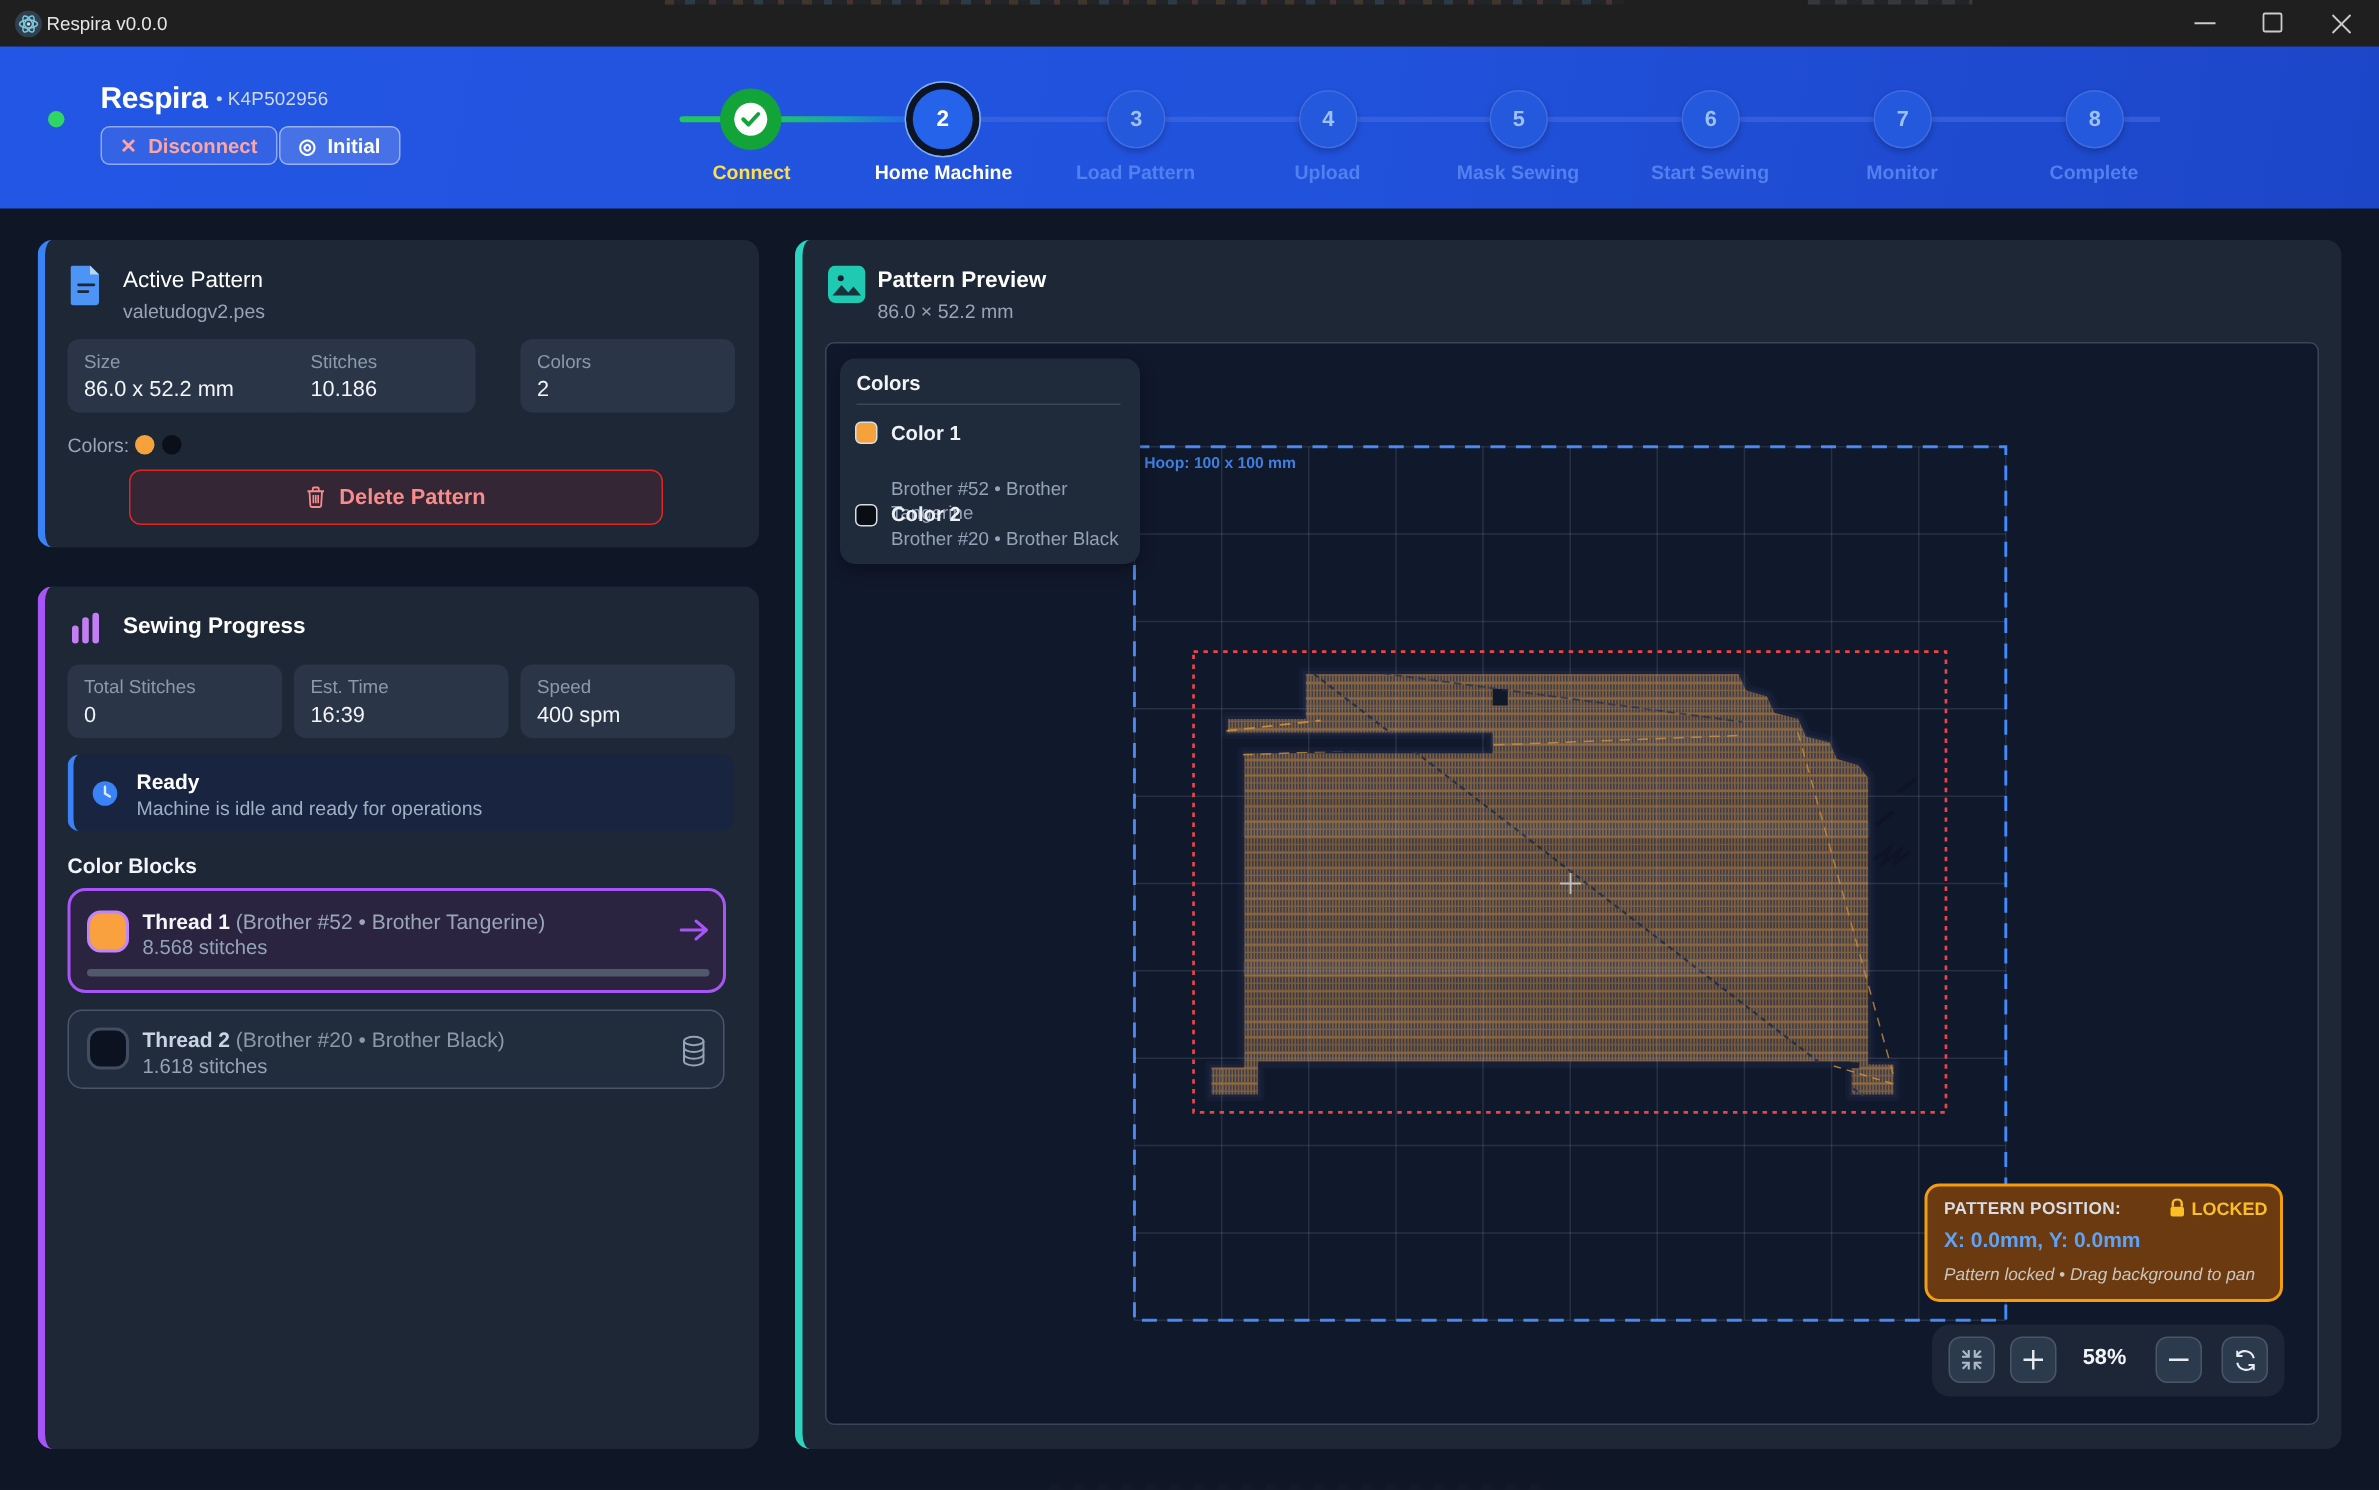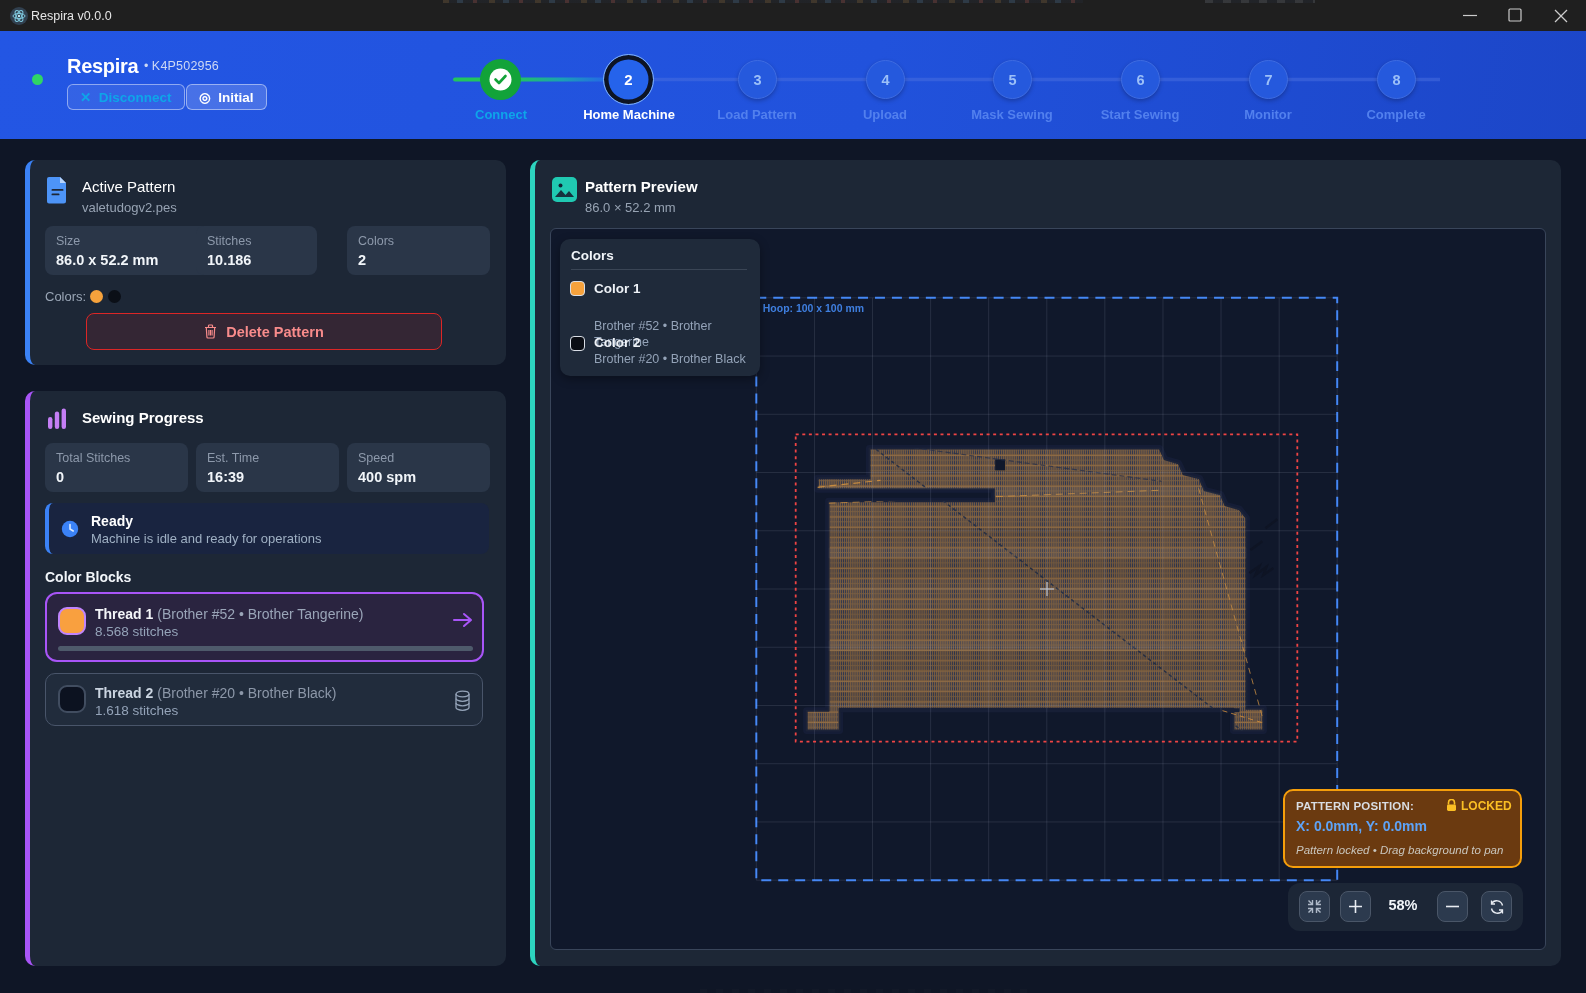--- a/index.html
+++ b/index.html
@@ -5,21 +5,21 @@
   * { margin:0; padding:0; box-sizing:border-box; }
   html,body { width:1586px; height:993px; overflow:hidden; background:#0f1626; font-family:"Liberation Sans",sans-serif; }
   .abs { position:absolute; }
   body { position:relative; }
   .titlebar { left:0; top:0; width:1586px; height:31px; background:#1f1f1f; }
   .tb-title { left:31px; top:9px; color:#e6e6e6; font-size:12.5px; }
   .header { left:0; top:31px; width:1586px; height:108px; background:linear-gradient(100deg,#2356e4 0%,#2152dc 55%,#1c46c8 100%); }
   .card { background:#1d2736; border-radius:10px; }
   .statbox { background:#2a3648; border-radius:8px; }
   .statlabel { color:#8d99ab; font-size:12.5px; }
-  .statval { color:#f1f5f9; font-size:14.5px; font-weight:bold; margin-top:4px; }
+  .statval { color:#f1f5f9; font-size:14.5px; font-weight:normal; margin-top:4px; }
 </style>
 </head>
 <body>
 
 <div class="abs titlebar"></div>
 <div class="abs" style="left:443px;top:0;width:640px;height:3px;background:repeating-linear-gradient(90deg,#5a4a36 0 6px,#23272e 6px 14px,#3a5066 14px 20px,#23272e 20px 30px,#6a4040 30px 34px,#23272e 34px 46px);opacity:.55;"></div>
 <div class="abs" style="left:1205px;top:0;width:110px;height:3px;background:repeating-linear-gradient(90deg,#45484d 0 8px,#23272e 8px 18px);opacity:.6;"></div>
 <svg class="abs" style="left:10px;top:7px" width="18" height="18" viewBox="0 0 18 18">
     <circle cx="9" cy="9" r="9" fill="#31404f"></circle>
     <g stroke="#7ec8de" stroke-width="1" fill="none">
@@ -36,21 +36,21 @@
     <rect x="54" y="9" width="12" height="12" rx="1"></rect>
     <line x1="100" y1="10" x2="112" y2="22"></line>
       <line x1="112" y1="10" x2="100" y2="22"></line>
   </g>
 </svg>
 
 <div class="abs header"></div>
 <div class="abs" style="left:32px;top:74px;width:11px;height:11px;border-radius:50%;background:#2fd565;"></div>
 <div class="abs" style="left:67px;top:55px;color:#ffffff;font-size:20px;font-weight:bold;letter-spacing:-0.3px;">Respira</div>
 <div class="abs" style="left:144px;top:59px;color:#cdd8f4;font-size:12.5px;">• <span style="letter-spacing:.2px">K4P502956</span></div>
-<div class="abs" style="left:67px;top:84px;height:26px;padding:4px 12px;border:1px solid rgba(255,255,255,.45);border-radius:6px;background:rgba(255,255,255,.08);color:#0ea5e9;font-size:13.5px;font-weight:bold;">✕&nbsp; Disconnect</div>
+<div class="abs" style="left:67px;top:84px;height:26px;padding:4px 12px;border:1px solid rgba(255,255,255,.45);border-radius:6px;background:rgba(255,255,255,.08);color:#fca5a5;font-size:13.5px;font-weight:bold;">✕&nbsp; Disconnect</div>
 <div class="abs" style="left:186px;top:84px;height:26px;padding:4px 12px;border:1px solid rgba(255,255,255,.45);border-radius:6px;background:rgba(255,255,255,.17);color:#fff;font-size:13.5px;font-weight:bold;">◎&nbsp; Initial</div>
 
 <svg class="abs" style="left:440px;top:31px" width="1146" height="108" viewBox="0 0 1146 108">
   <defs>
     <linearGradient id="g1" gradientUnits="userSpaceOnUse" x1="76" y1="0" x2="168" y2="0">
       <stop offset="0" stop-color="#22c55e"></stop>
         <stop offset="0.5" stop-color="#1ba0b4"></stop>
         <stop offset="1" stop-color="#2563eb"></stop>
     </linearGradient>
   </defs>
@@ -76,21 +76,21 @@
 <div class="abs step-c" style="left:738px;top:60px;">3</div>
 <div class="abs step-c" style="left:866px;top:60px;">4</div>
 <div class="abs step-c" style="left:993px;top:60px;">5</div>
 <div class="abs step-c" style="left:1121px;top:60px;">6</div>
 <div class="abs step-c" style="left:1249px;top:60px;">7</div>
 <div class="abs step-c" style="left:1377px;top:60px;">8</div>
 <style>
  .step-c { width:39px;height:39px;border-radius:50%;background:#2559dd;border:1.5px solid #3e6ce2;color:#9cc0f8;font-weight:bold;font-size:14.5px;display:flex;align-items:center;justify-content:center;box-shadow:0 2px 4px rgba(0,0,20,.25);}
  .step-lbl { position:absolute; top:107px; width:140px; text-align:center; font-size:13px; font-weight:bold; color:#5280ee; }
 </style>
-<div class="step-lbl" style="left:431px;color:#0ea5e9;">Connect</div>
+<div class="step-lbl" style="left:431px;color:#fde047;">Connect</div>
 <div class="step-lbl" style="left:559px;color:#ffffff;">Home Machine</div>
 <div class="step-lbl" style="left:687px;">Load Pattern</div>
 <div class="step-lbl" style="left:815px;">Upload</div>
 <div class="step-lbl" style="left:942px;">Mask Sewing</div>
 <div class="step-lbl" style="left:1070px;">Start Sewing</div>
 <div class="step-lbl" style="left:1198px;">Monitor</div>
 <div class="step-lbl" style="left:1326px;">Complete</div>
 
 <div class="abs card" style="left:25px;top:160px;width:481px;height:205px;border-left:5px solid #3b82f6;"></div>
 <svg class="abs" style="left:47px;top:177px" width="21" height="27" viewBox="0 0 21 27">

